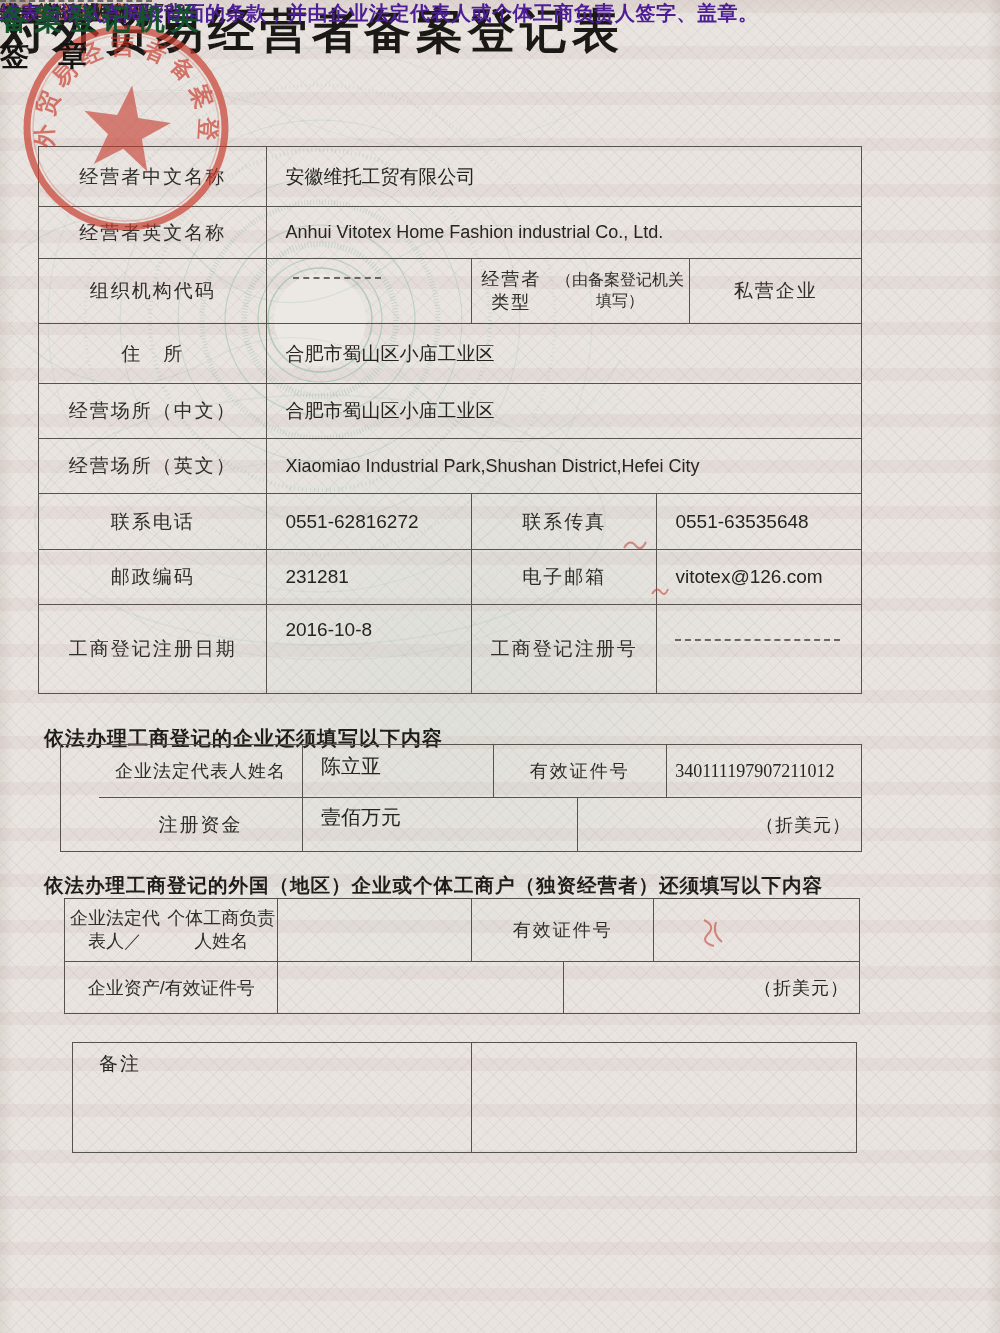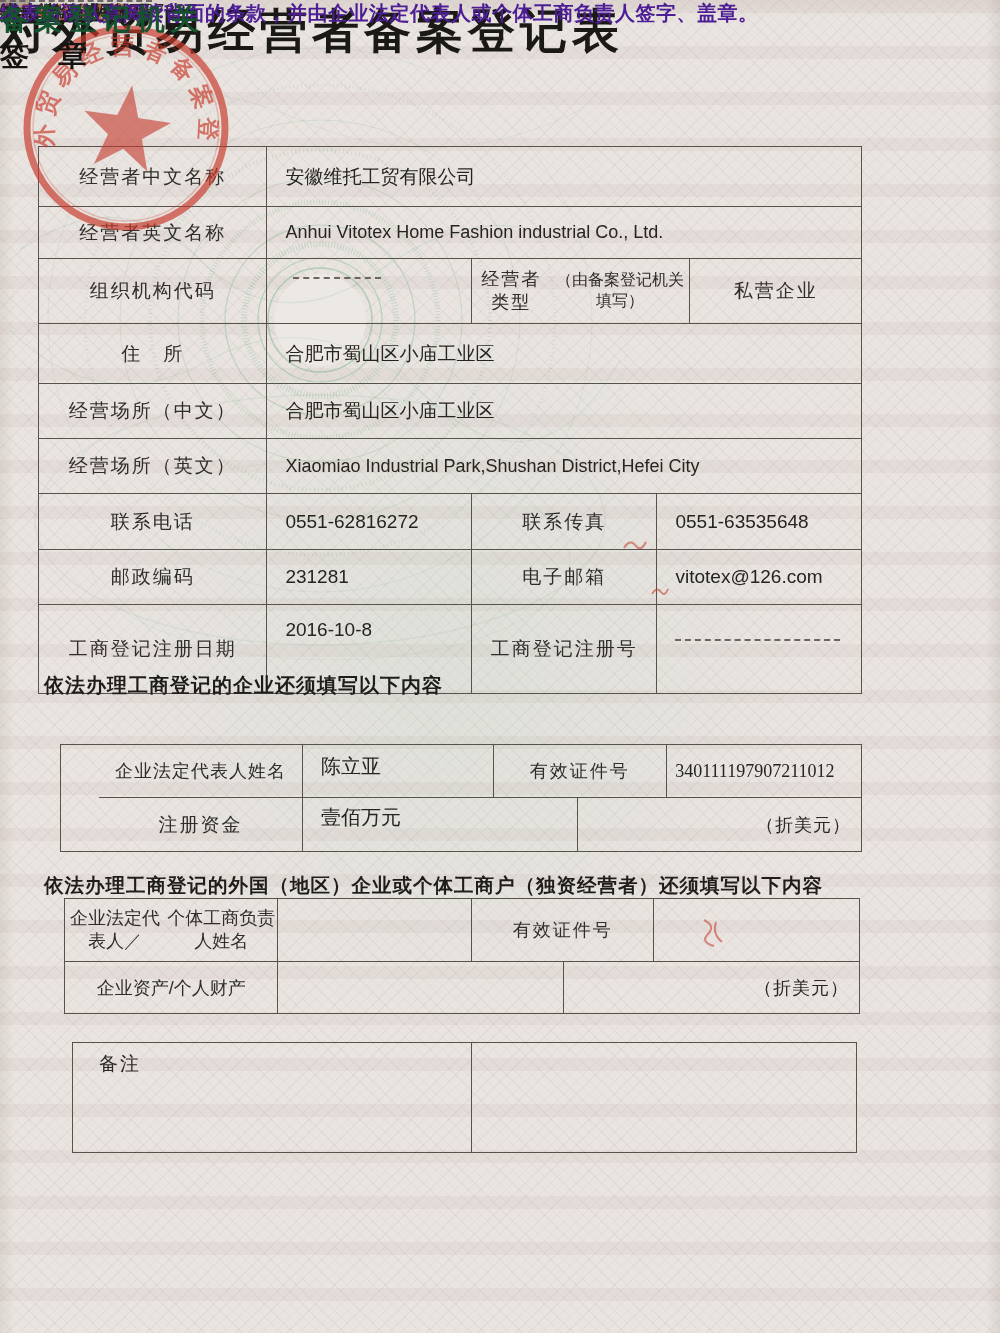--- a/index.html
+++ b/index.html
@@ -157,21 +157,21 @@
       <div class="td val top-left" style="width:205px;">
         <span style="margin-top:10px;">2016-10-8</span>
       </div>
       <div class="td lab" style="width:186px;">工商登记注册号</div>
       <div class="td val" style="width:205px;">
         <span class="dashline" style="width:165px;margin-top:-18px;"></span>
       </div>
     </div>
   </div>
 
-  <div class="abs sec-heading" style="left:44px;top:672px;">依法办理工商登记的企业还须填写以下内容</div>
+  <div class="abs sec-heading" style="left:44px;top:725px;">依法办理工商登记的企业还须填写以下内容</div>
   <div class="tbl" style="left:60px;top:744px;width:802px;padding-left:38px;">
     <div class="tr" style="height:52px;">
       <div class="td lab" style="width:214px;font-size:18px;letter-spacing:1px;">企业法定代表人姓名</div>
       <div class="td val top-left" style="width:200px;">
         <span style="font-size:20px;margin-top:4px;">陈立亚</span>
       </div>
       <div class="td lab" style="width:183px;font-size:18px;">有效证件号</div>
       <div class="td val" style="width:205px;padding-left:8px;font-size:18px;font-family:'Liberation Serif',serif;">340111197907211012</div>
     </div>
     <div class="tr" style="height:54px;">
@@ -188,21 +188,21 @@
     <div class="tr" style="height:62px;">
       <div class="td lab two-line" style="width:213px;font-size:18px;letter-spacing:0;">
         <span>企业法定代表人／</span>
         <span>个体工商负责人姓名</span>
       </div>
       <div class="td val" style="width:194px;"></div>
       <div class="td lab" style="width:183px;font-size:18px;">有效证件号</div>
       <div class="td val" style="width:206px;"></div>
     </div>
     <div class="tr" style="height:52px;">
-      <div class="td lab" style="width:213px;font-size:18px;letter-spacing:0;">企业资产/个人财产</div>
+      <div class="td lab" style="width:213px;font-size:18px;letter-spacing:0;">企业资产/有效证件号</div>
       <div class="td val" style="width:286px;"></div>
       <div class="td note-cell" style="width:297px;">（折美元）</div>
     </div>
   </div>
 
   <div class="tbl" style="left:72px;top:1042px;width:785px;">
     <div class="tr" style="height:109px;">
       <div class="td top-left" style="width:399px;padding:8px 0 0 26px;font-size:19px;letter-spacing:2px;">备注</div>
       <div class="td val" style="width:386px;"></div>
     </div>

